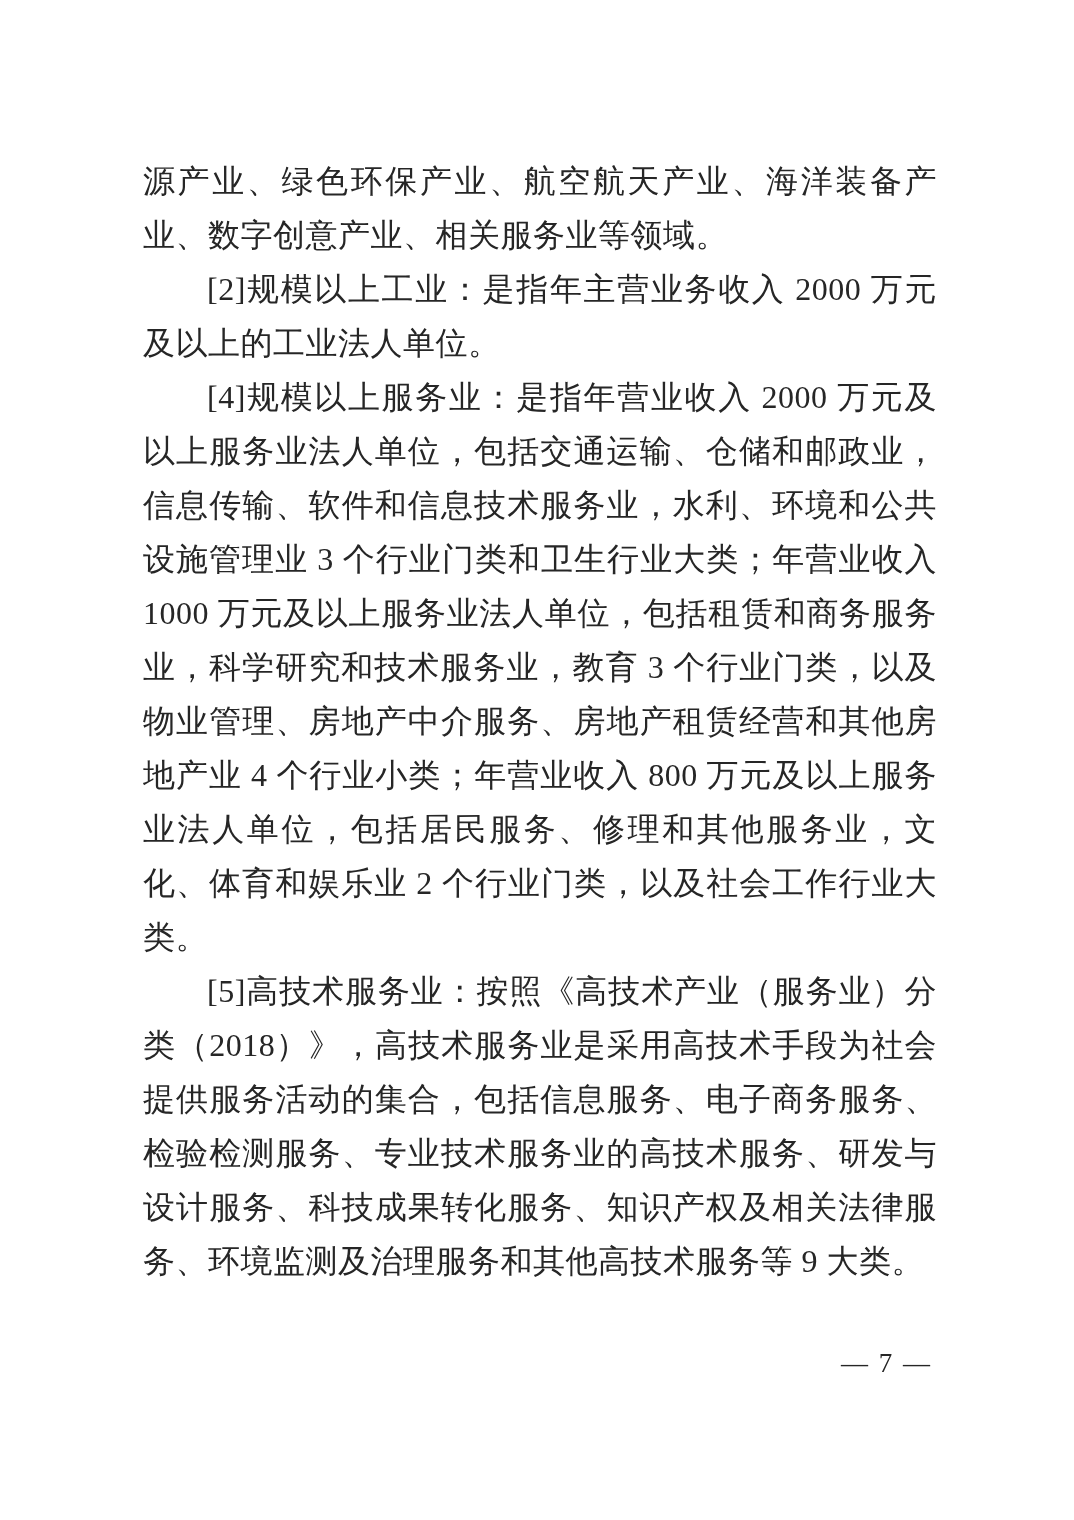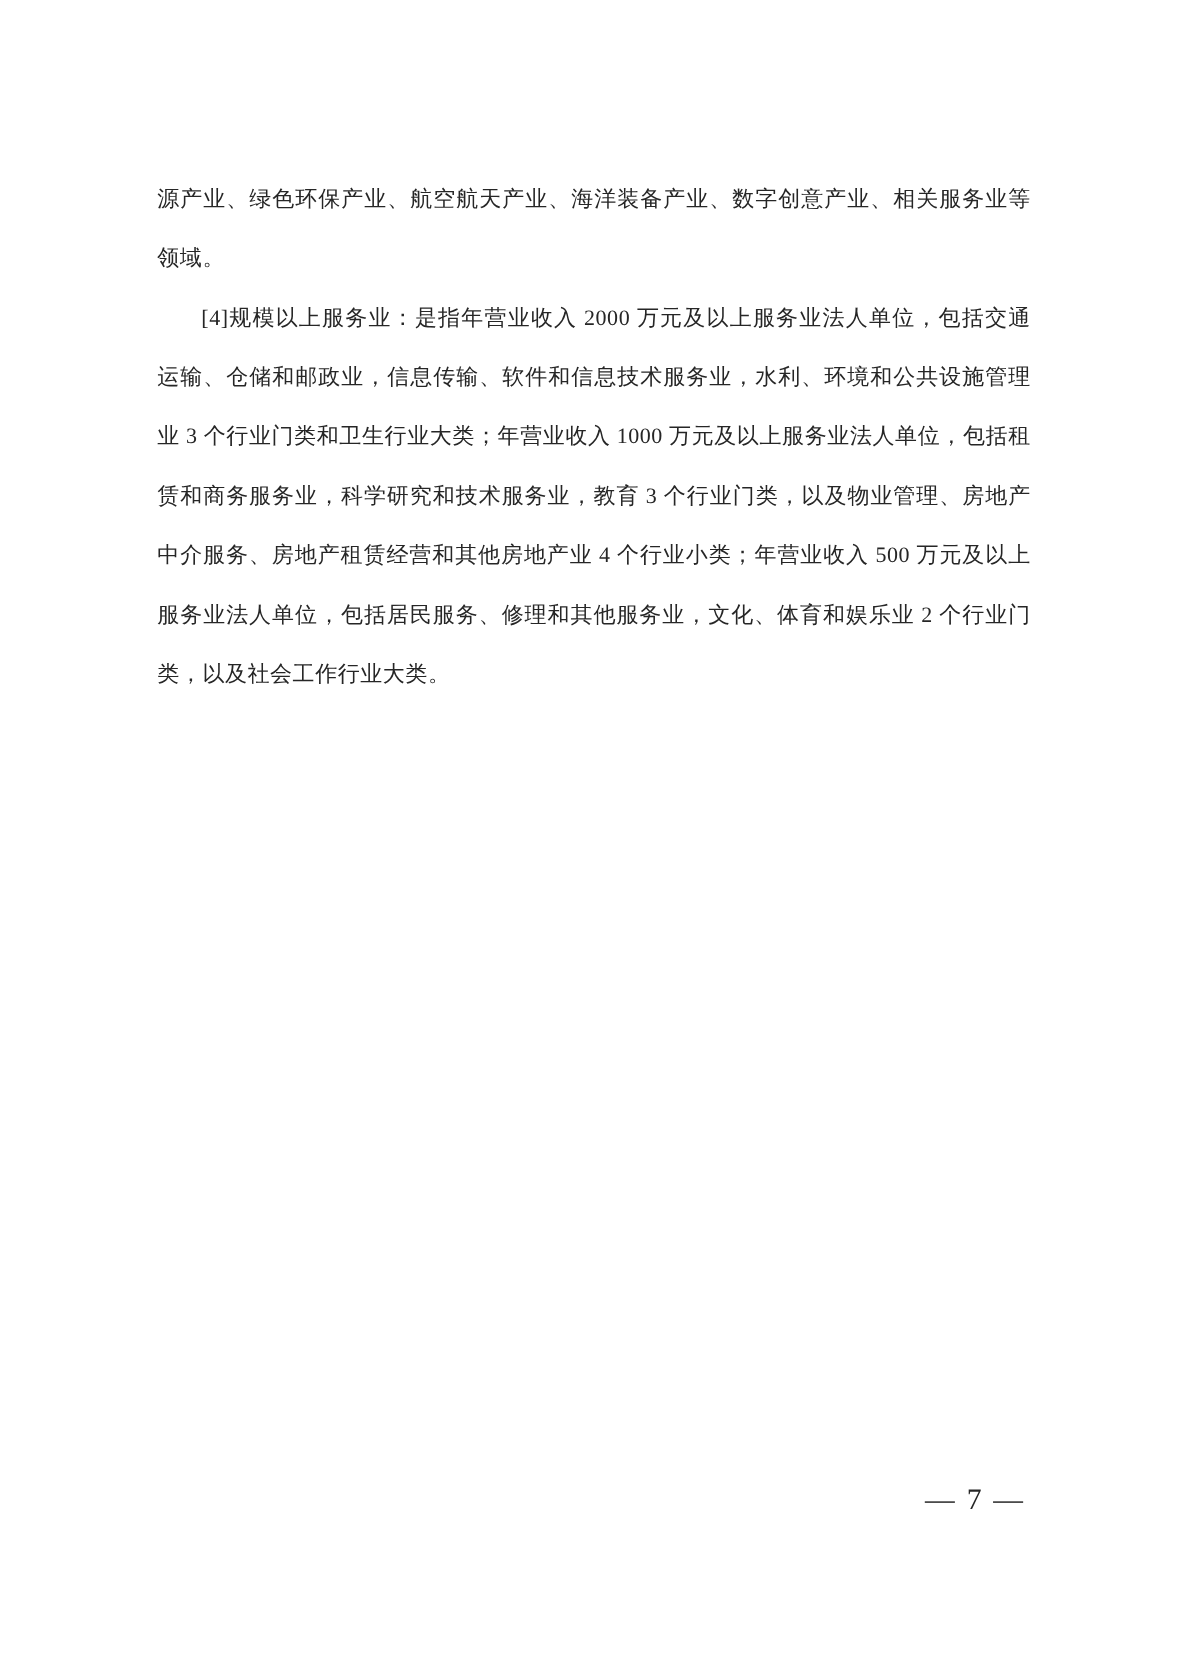--- a/index.html
+++ b/index.html
@@ -18,21 +18,21 @@
     height: 1520px;
     background: #ffffff;
     overflow: hidden;
   }
   .doc-content {
     position: absolute;
     left: 143px;
     top: 154px;
     width: 794px;
     color: #262626;
-    font-size: 20px;
+    font-size: 32px;
     line-height: 54px;
     text-align: justify;
     letter-spacing: 0.5px;
   }
   .para {
     margin: 0;
     text-indent: 2em;
   }
   .para.no-indent {
     text-indent: 0;
@@ -45,16 +45,18 @@
     color: #262626;
     letter-spacing: 2px;
   }
 </style>
 </head>
 <body>
 
 <div class="sheet">
   <div class="doc-content">
     <p class="para no-indent">源产业、绿色环保产业、航空航天产业、海洋装备产业、数字创意产业、相关服务业等领域。</p>
-    <p class="para">[4]规模以上服务业：是指年营业收入 2000 万元及以上服务业法人单位，包括交通运输、仓储和邮政业，信息传输、软件和信息技术服务业，水利、环境和公共设施管理业 3 个行业门类和卫生行业大类；年营业收入 1000 万元及以上服务业法人单位，包括租赁和商务服务业，科学研究和技术服务业，教育 3 个行业门类，以及物业管理、房地产中介服务、房地产租赁经营和其他房地产业 4 个行业小类；年营业收入 500 万元及以上服务业法人单位，包括居民服务、修理和其他服务业，文化、体育和娱乐业 2 个行业门类，以及社会工作行业大类。</p>
+    <p class="para">[2]规模以上工业：是指年主营业务收入 2000 万元及以上的工业法人单位。</p>
+    <p class="para">[4]规模以上服务业：是指年营业收入 2000 万元及以上服务业法人单位，包括交通运输、仓储和邮政业，信息传输、软件和信息技术服务业，水利、环境和公共设施管理业 3 个行业门类和卫生行业大类；年营业收入 1000 万元及以上服务业法人单位，包括租赁和商务服务业，科学研究和技术服务业，教育 3 个行业门类，以及物业管理、房地产中介服务、房地产租赁经营和其他房地产业 4 个行业小类；年营业收入 800 万元及以上服务业法人单位，包括居民服务、修理和其他服务业，文化、体育和娱乐业 2 个行业门类，以及社会工作行业大类。</p>
+    <p class="para">[5]高技术服务业：按照《高技术产业（服务业）分类（2018）》，高技术服务业是采用高技术手段为社会提供服务活动的集合，包括信息服务、电子商务服务、检验检测服务、专业技术服务业的高技术服务、研发与设计服务、科技成果转化服务、知识产权及相关法律服务、环境监测及治理服务和其他高技术服务等 9 大类。</p>
   </div>
   <div class="page-number">— 7 —</div>
 </div>
 
 </body></html>

